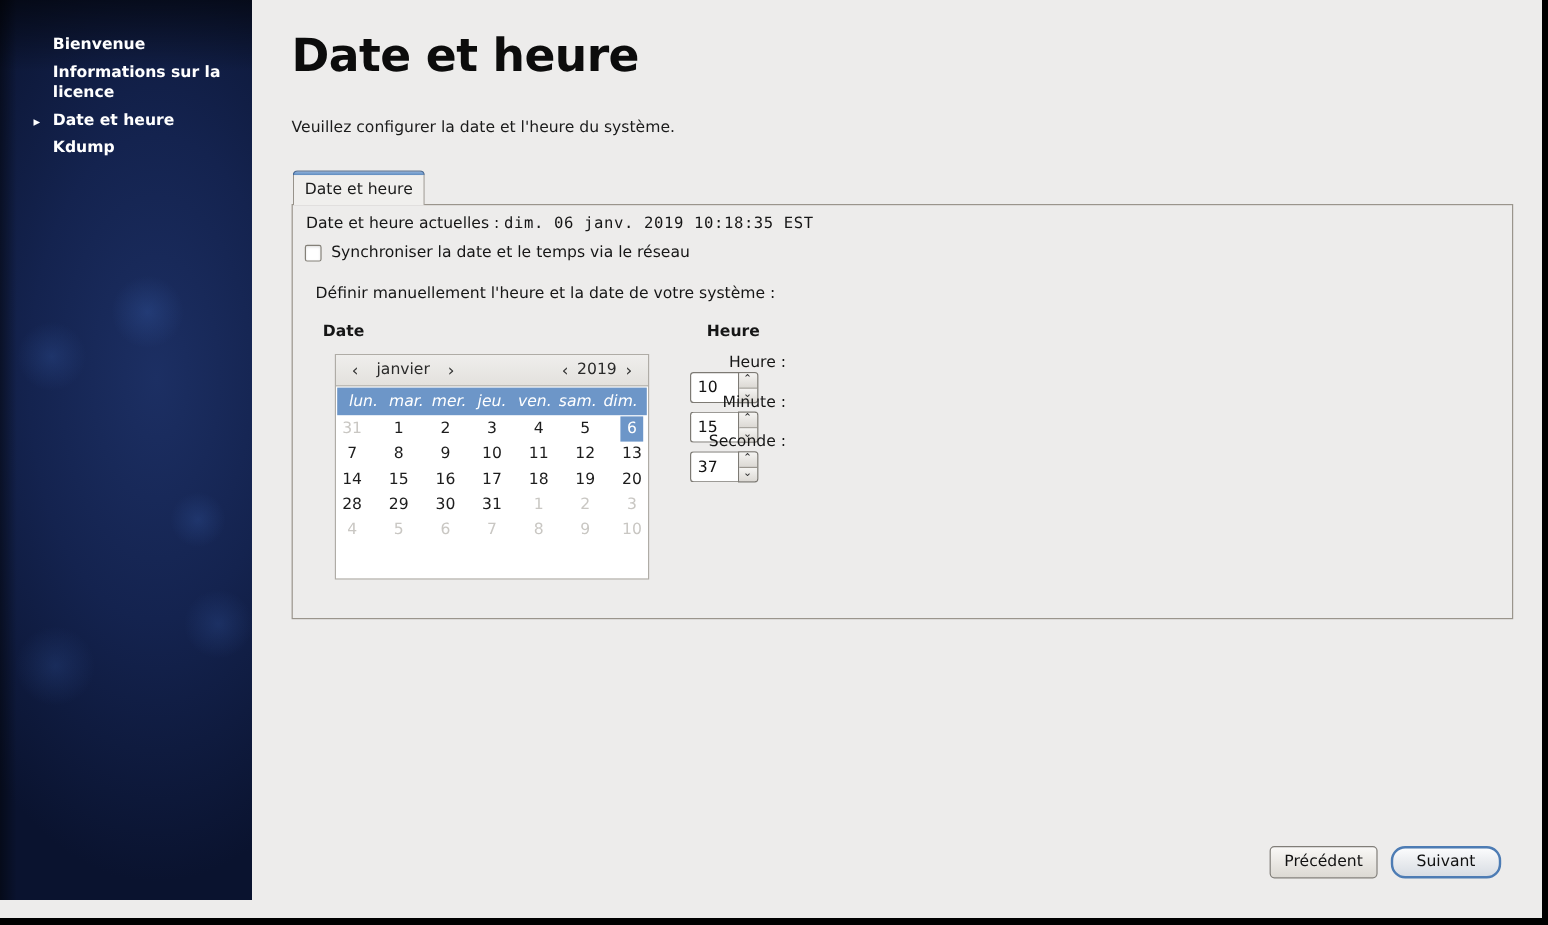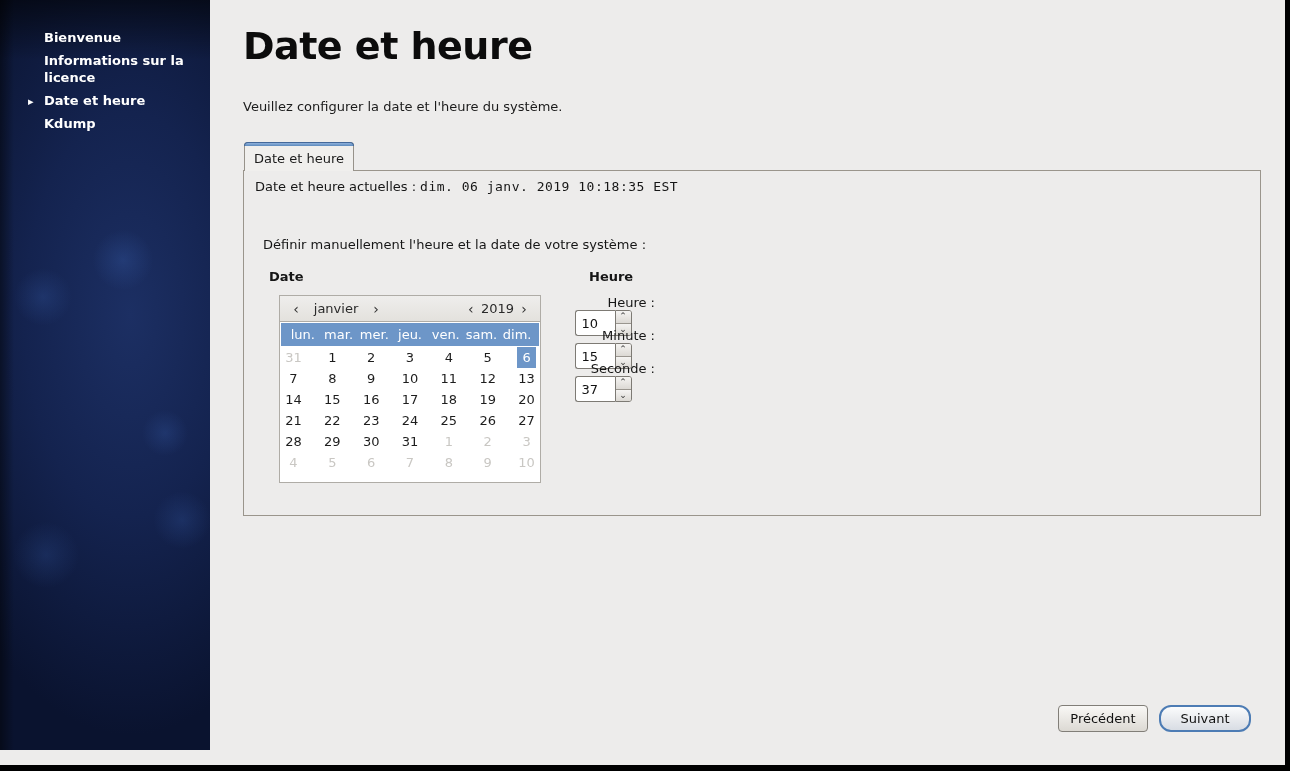--- a/index.html
+++ b/index.html
@@ -85,21 +85,21 @@
     height:26px; background:linear-gradient(180deg,#efeeec,#e3e1dd);
     border-bottom:1px solid #afaca6;
     display:flex; align-items:center; padding:0 8px; font-size:13px; color:#2a2a2a;
   }
   .cal-nav .arrow { width:16px; text-align:center; font-size:14px; color:#333; cursor:default; }
   .cal-nav .month { width:64px; text-align:center; }
   .cal-nav .spacer { flex:1; }
   .cal-nav .year { padding:0 2px; }
   .cal-daynames {
     display:flex; background:#6d96c8; color:#ffffff;
-    height:23px; align-items:center; padding:0 4px; margin:1px 1px 0 1px;
+    height:23px; align-items:center; padding:0 4px; margin:1px 1px 0 1px;font-style:italic;
   }
   .cal-daynames span { width:36px; text-align:center; font-size:13px; }
   .cal-grid { padding:1px 4px 0 4px; }
   .cal-row { display:flex; height:21px;gap:20px; }
   .cal-cell {
     width:36px; height:21px; line-height:21px; text-align:center;
     font-size:13px; color:#1d1d1d;
   }
   .cal-cell.muted { color:#c9c7c3; }
   .cal-cell.selected { background:#6d96c8; color:#ffffff; }
@@ -176,20 +176,24 @@
       <span>Date et heure</span>
     </div>
 
     <div class="panel">
 
       <div class="cur-line">
         <span>Date et heure actuelles :</span>
         <span class="mono">dim. 06 janv. 2019 10:18:35 EST</span>
       </div>
 
+      <div class="sync-row">
+        <span class="checkbox"></span>
+        <span>Synchroniser la date et le temps via le réseau</span>
+      </div>
 
       <div class="manual-line">Définir manuellement l'heure et la date de votre système :</div>
 
       <div class="sec-date-label">Date</div>
       <div class="sec-heure-label">Heure</div>
 
       <div class="calendar">
         <div class="cal-nav">
           <span class="arrow">‹</span>
           <span class="month">janvier</span>
@@ -230,29 +234,20 @@
           <div class="cal-row">
             <span class="cal-cell">14</span>
             <span class="cal-cell">15</span>
             <span class="cal-cell">16</span>
             <span class="cal-cell">17</span>
             <span class="cal-cell">18</span>
             <span class="cal-cell">19</span>
             <span class="cal-cell">20</span>
           </div>
           <div class="cal-row">
-            <span class="cal-cell">21</span>
-            <span class="cal-cell">22</span>
-            <span class="cal-cell">23</span>
-            <span class="cal-cell">24</span>
-            <span class="cal-cell">25</span>
-            <span class="cal-cell">26</span>
-            <span class="cal-cell">27</span>
-          </div>
-          <div class="cal-row">
             <span class="cal-cell">28</span>
             <span class="cal-cell">29</span>
             <span class="cal-cell">30</span>
             <span class="cal-cell">31</span>
             <span class="cal-cell muted">1</span>
             <span class="cal-cell muted">2</span>
             <span class="cal-cell muted">3</span>
           </div>
           <div class="cal-row">
             <span class="cal-cell muted">4</span>

